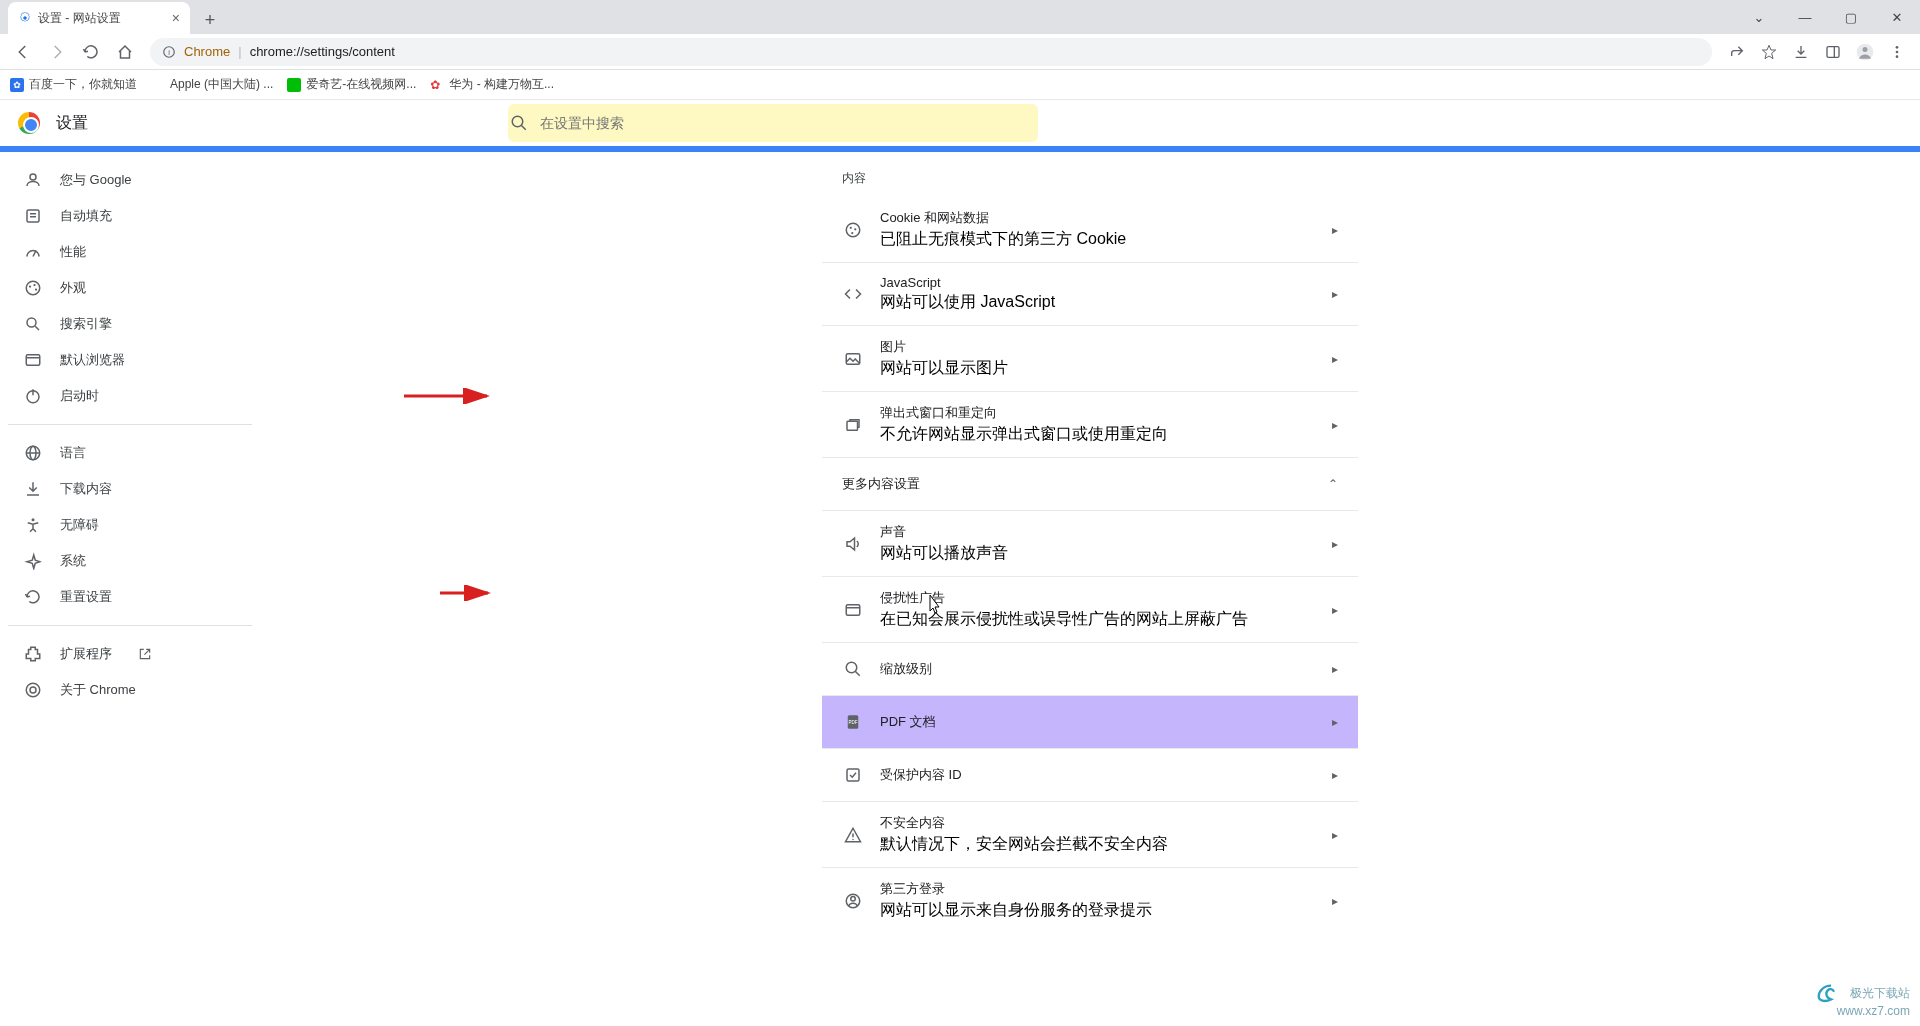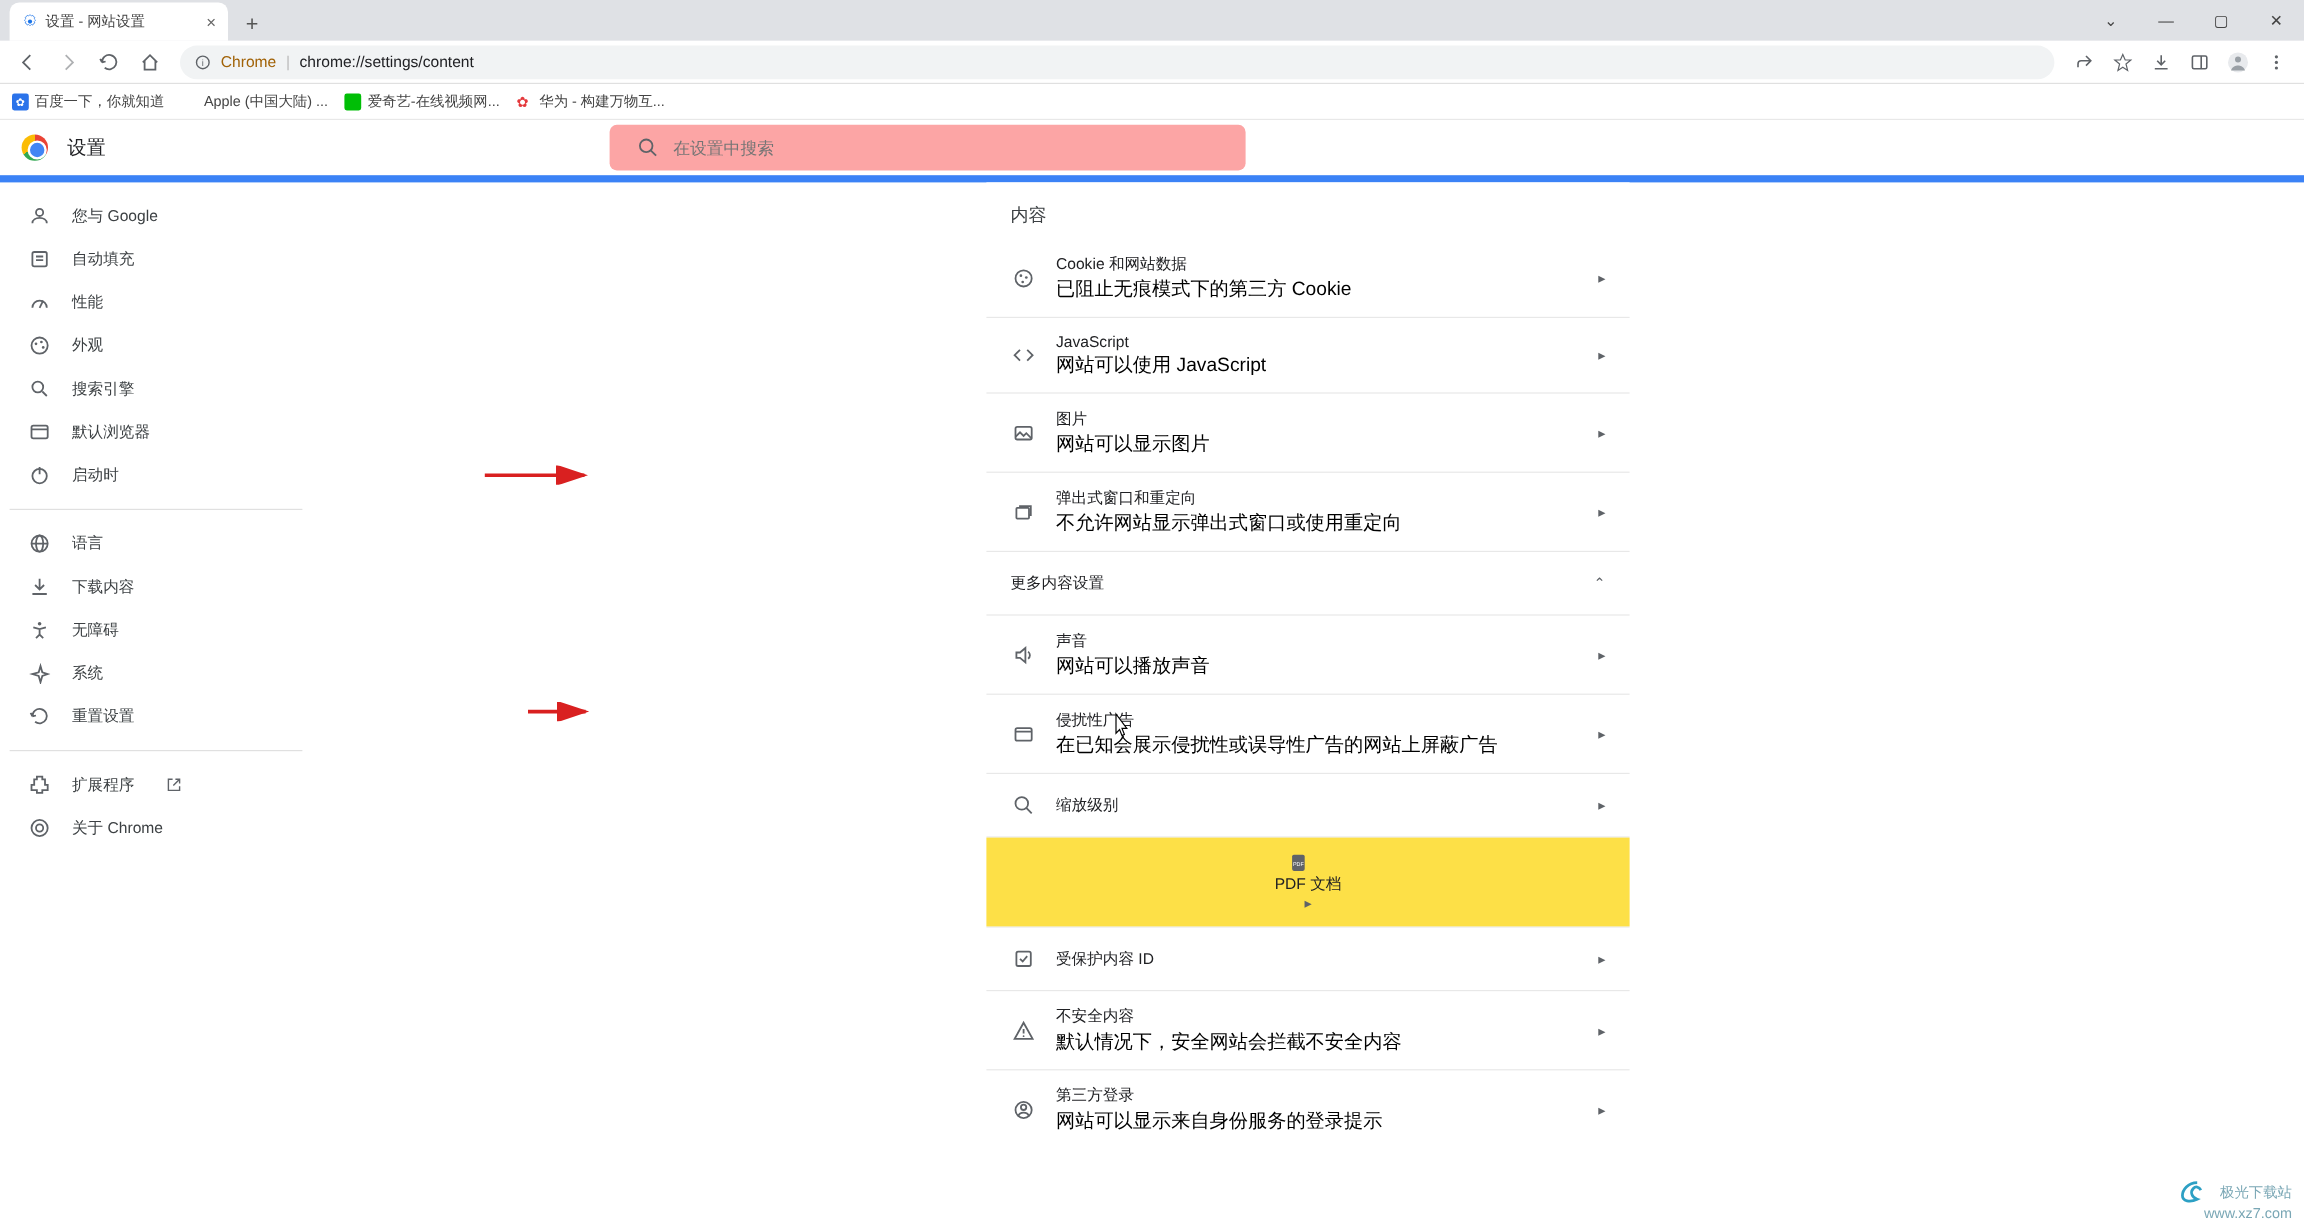--- a/index.html
+++ b/index.html
@@ -25,40 +25,40 @@
 
 .bookmarks { height: 30px; background: #fff; border-bottom: 1px solid #e8e8e8; display: flex; align-items: center; padding: 0 10px; gap: 14px; font-size: 12px; color: #444; }
 .bm { display: flex; align-items: center; gap: 5px; }
 .bm-icon { width: 14px; height: 14px; border-radius: 2px; flex-shrink: 0; }
 
 
 .settings-hdr { height: 52px; display: flex; align-items: center; padding: 0 18px; border-bottom: 6px solid #3b82f6; }
 .chrome-logo { width: 22px; height: 22px; border-radius: 50%; background: conic-gradient(#ea4335 0 120deg, #34a853 120deg 240deg, #fbbc05 240deg 360deg); position: relative; margin-right: 16px; }
 .chrome-logo::after { content: ''; position: absolute; top: 5px; left: 5px; width: 12px; height: 12px; background: #4285f4; border: 2px solid #fff; border-radius: 50%; }
 .settings-title { font-size: 16px; color: #202124; }
-.search-box { margin-left: 420px; width: 530px; height: 38px; background: #fca5a5; border-radius: 6px; display: flex; align-items: center; padding: 0 23px; gap: 12px; }
+.search-box { margin-left: 420px; width: 530px; height: 38px; background: #fef9c3; border-radius: 6px; display: flex; align-items: center; padding: 0 2px; gap: 12px; }
 .search-box input { border: none; background: transparent; outline: none; font-size: 14px; flex: 1; color: #5f6368; }
 
 
 .main { display: flex; height: calc(1026px - 34px - 36px - 30px - 52px); }
 .sidebar { width: 260px; padding: 10px 8px; }
 .side-item { height: 36px; display: flex; align-items: center; padding: 0 16px; border-radius: 0 18px 18px 0; font-size: 13px; color: #3c4043; gap: 18px; cursor: pointer; }
 .side-item.active { background: #e8f0fe; color: #1a73e8; }
 .side-item.active .side-icon { color: #1a73e8; }
 .side-icon { width: 18px; display: flex; justify-content: center; color: #5f6368; }
 .side-sep { height: 1px; background: #e0e0e0; margin: 10px 0; }
 .side-ext { display: flex; align-items: center; }
 .ext-icon { margin-left: 8px; color: #5f6368; }
 
 
 .content { flex: 1; display: flex; justify-content: center; }
 .panel { width: 536px; background: #fff; }
-.section-title { font-size: 15px; color: #3c4043; padding: 18px 20px 10px; }
+.section-title { font-size: 12px; color: #3c4043; padding: 18px 20px 10px; }
 .row { display: flex; align-items: center; padding: 12px 20px; min-height: 52px; cursor: pointer; position: relative; }
-.row.hovered { background: #fde047; flex-direction: column; }
+.row.hovered { background: #c4b5fd; }
 .row-icon { width: 22px; color: #5f6368; display: flex; justify-content: center; margin-right: 16px; }
 .row-text { flex: 1; }
 .row-title { font-size: 13px; color: #202124; }
 .row-sub { font-size: 16px; color: #000000; margin-top: 2px; }
 .row-arrow { color: #5f6368; font-size: 12px; }
 .row.expand-hdr { padding: 16px 20px; }
 .row.expand-hdr .row-title { font-size: 13px; }
 .sep { height: 1px; background: #e8e8e8; }
 
 

